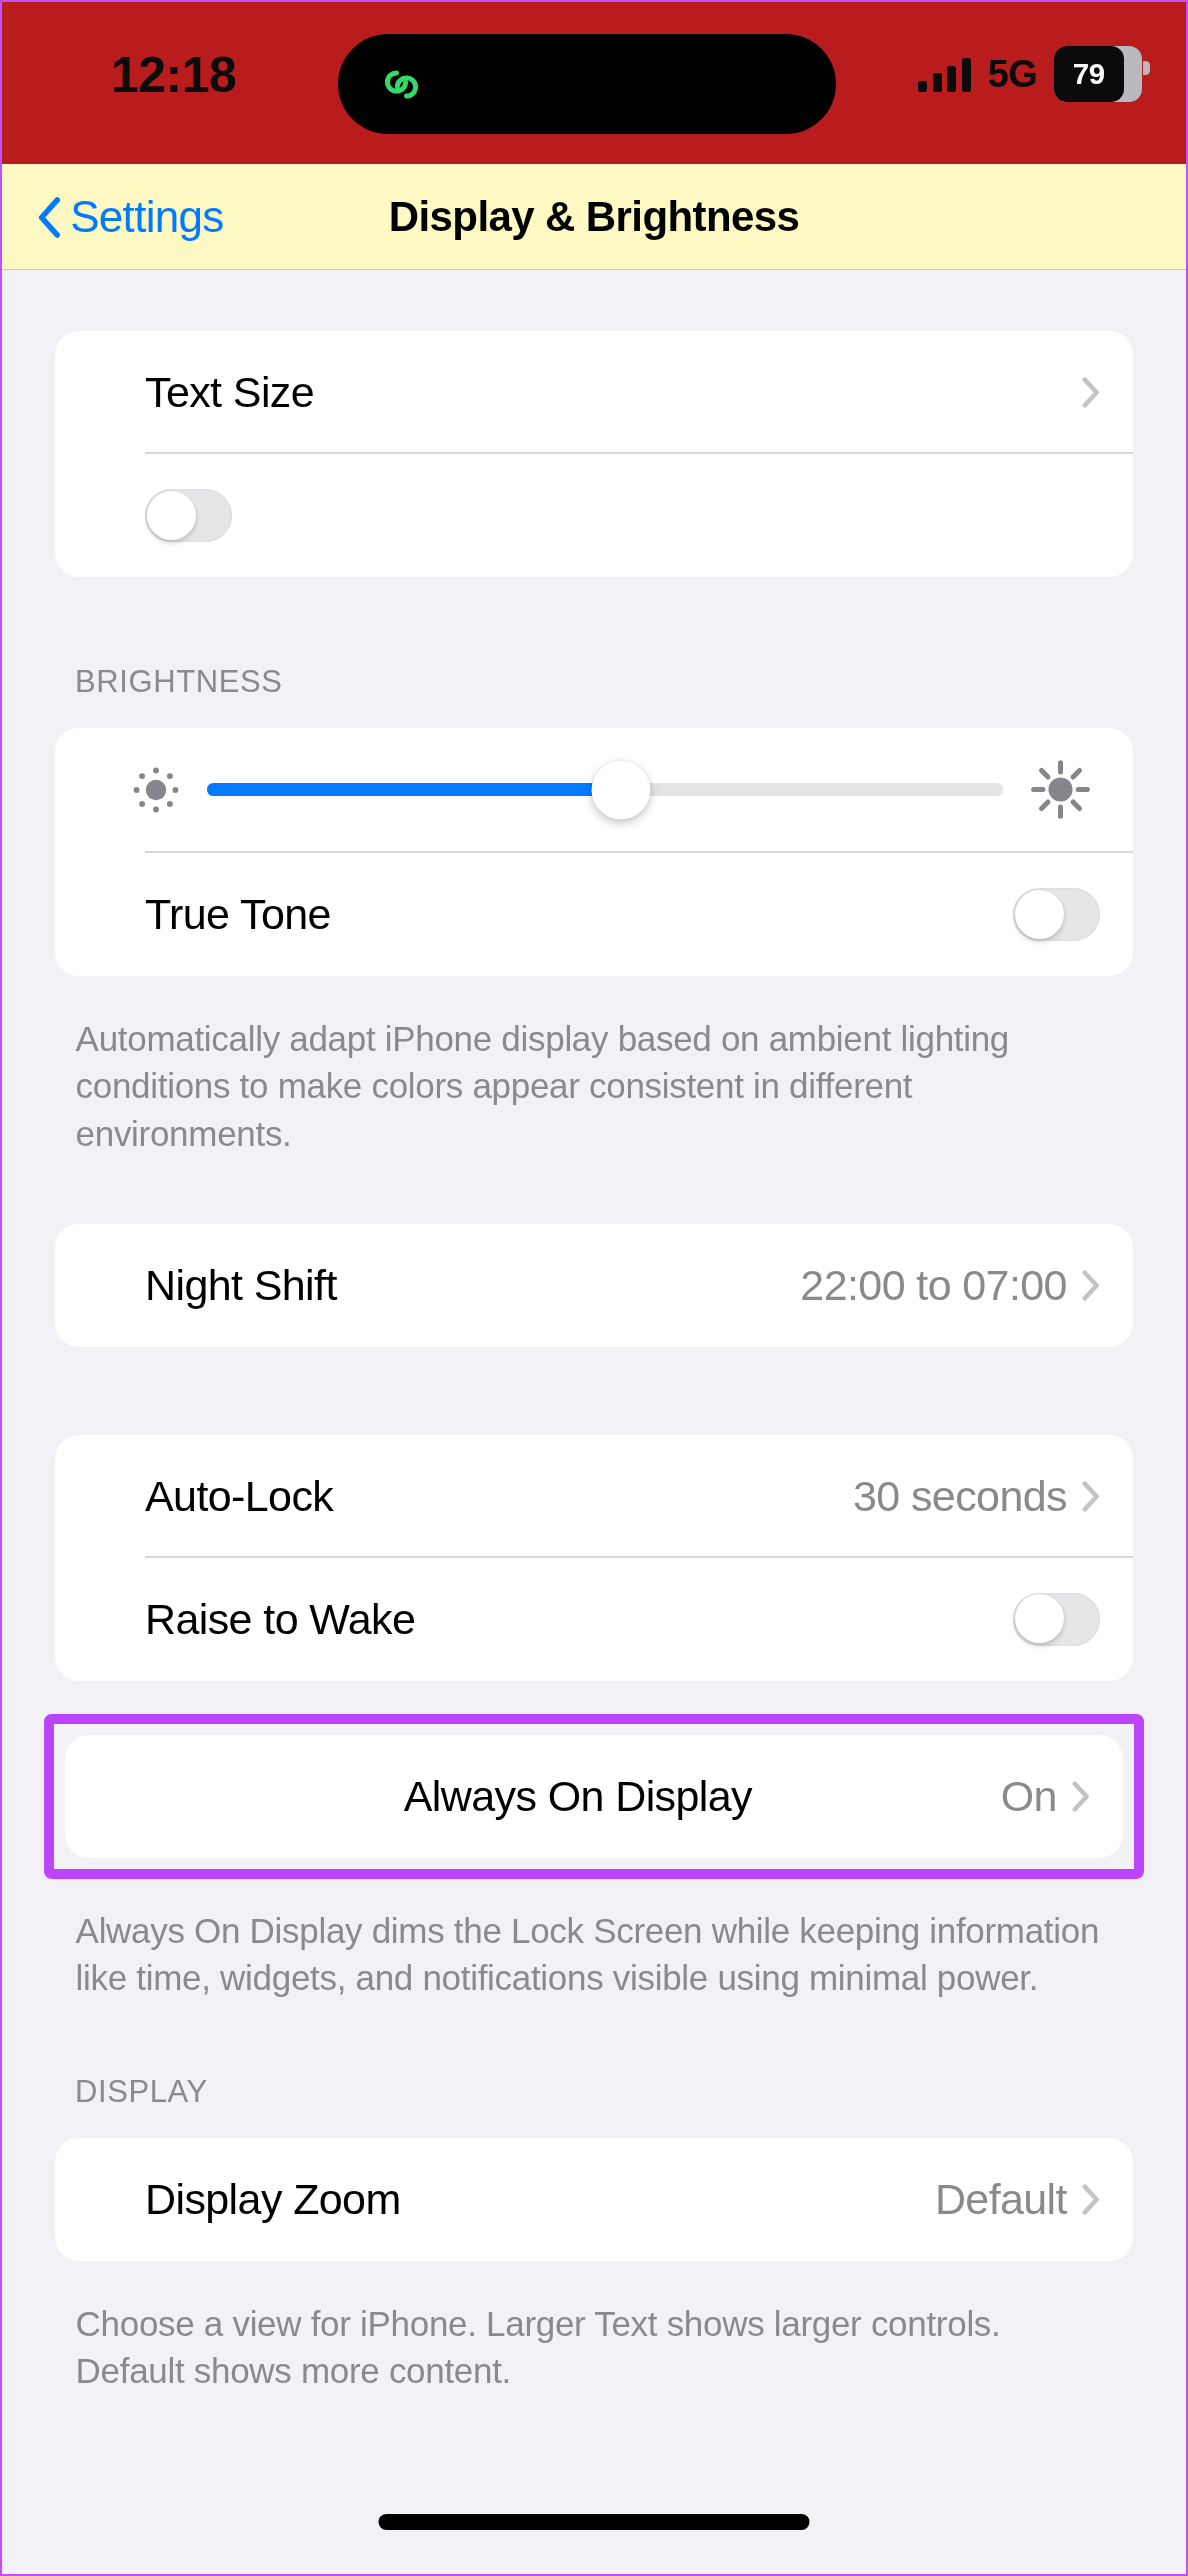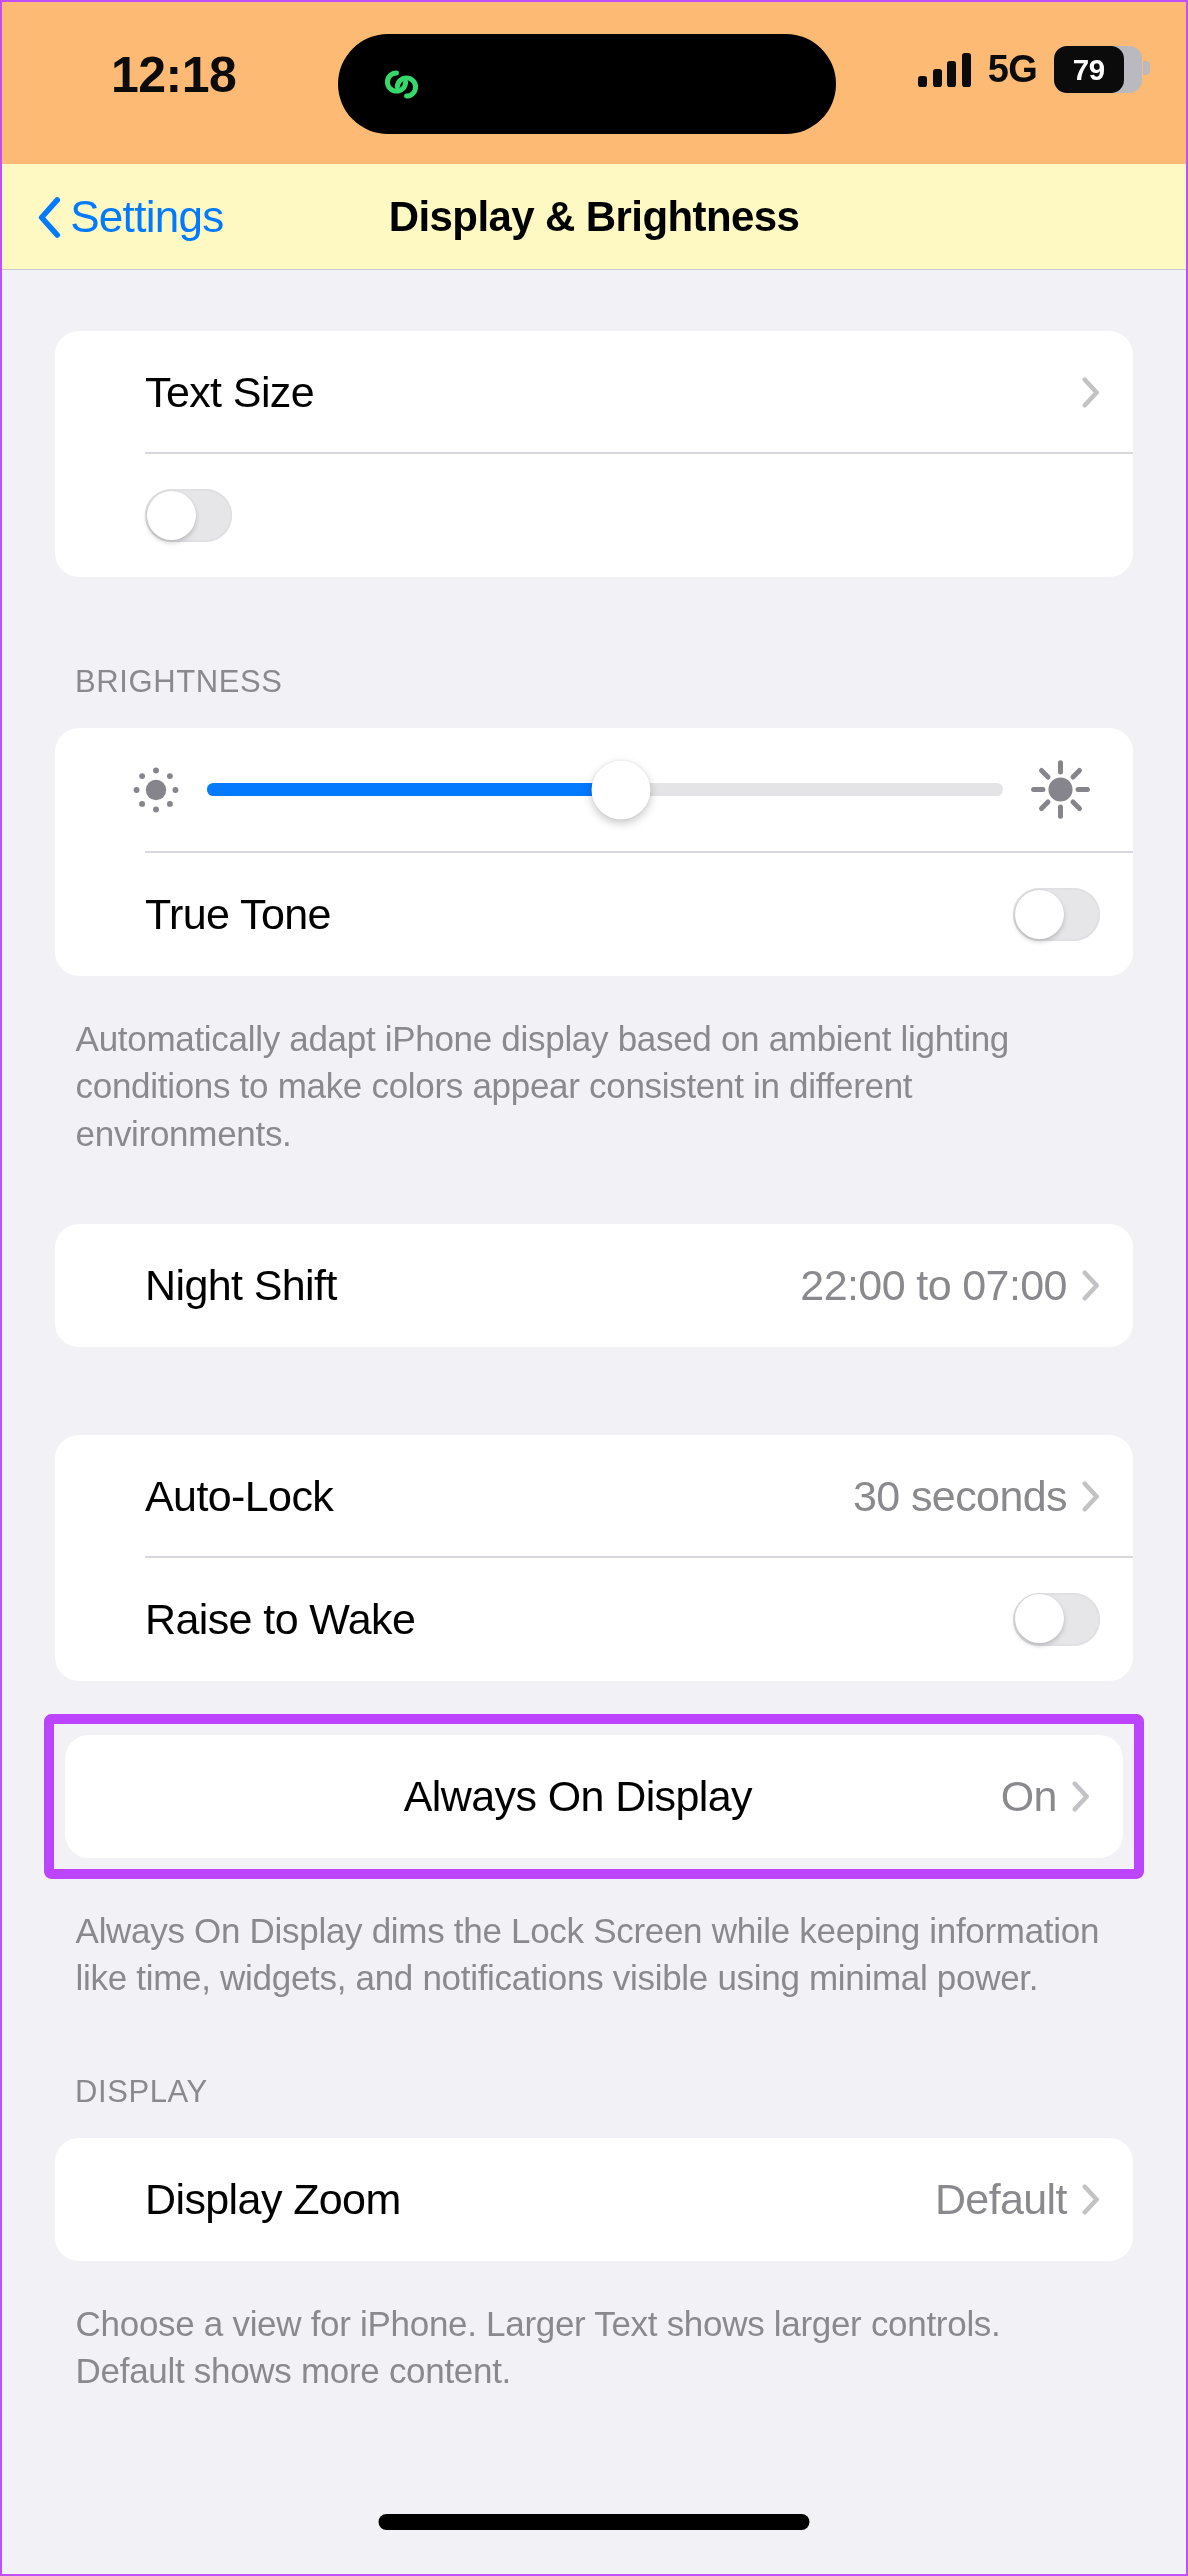--- a/index.html
+++ b/index.html
@@ -15,21 +15,21 @@
     width:1188px; height:2576px;
     background:#f2f1f6;
     border:2.8px solid #c14ffb;
     overflow:hidden;
   }
 
   
   #statusbar {
     position:absolute; top:0; left:0;
     width:100%; height:162px;
-    background:#fdba74;
+    background:#b91c1c;
   }
   #clock {
     position:absolute; left:109px; top:44px;
     font-size:50px; font-weight:700; color:#0b0b0c;
     letter-spacing:-0.5px;
   }
   #island {
     position:absolute; left:336px; top:32px;
     width:498px; height:100px;
     background:#000; border-radius:50px;
@@ -43,21 +43,21 @@
     display:flex; align-items:center; gap:16.6px;
   }
   .bars { display:flex; align-items:flex-end; gap:5.5px; height:35px; }
   .bars i { display:block; width:9.2px; background:#0b0b0c; border-radius:2.8px; }
   .bars i:nth-child(1){ height:11px; }
   .bars i:nth-child(2){ height:18.4px; }
   .bars i:nth-child(3){ height:26px; }
   .bars i:nth-child(4){ height:34px; }
   #net { font-size:38px; font-weight:700; color:#0b0b0c; letter-spacing:-0.5px; }
   #battery {
-    position:relative; width:88px; height:47px;
+    position:relative; width:88px; height:56px;
     border-radius:13px; background:#b9b9bf; overflow:visible;
   }
   #battery-fill {
     position:absolute; left:0; top:0; bottom:0;
     width:79%; background:#0b0b0c; border-radius:13px;
   }
   #battery-pct {
     position:absolute; left:0; top:0; width:79%; height:100%;
     display:flex; align-items:center; justify-content:center;
     font-size:29.5px; font-weight:700; color:#fff; letter-spacing:-0.5px;

